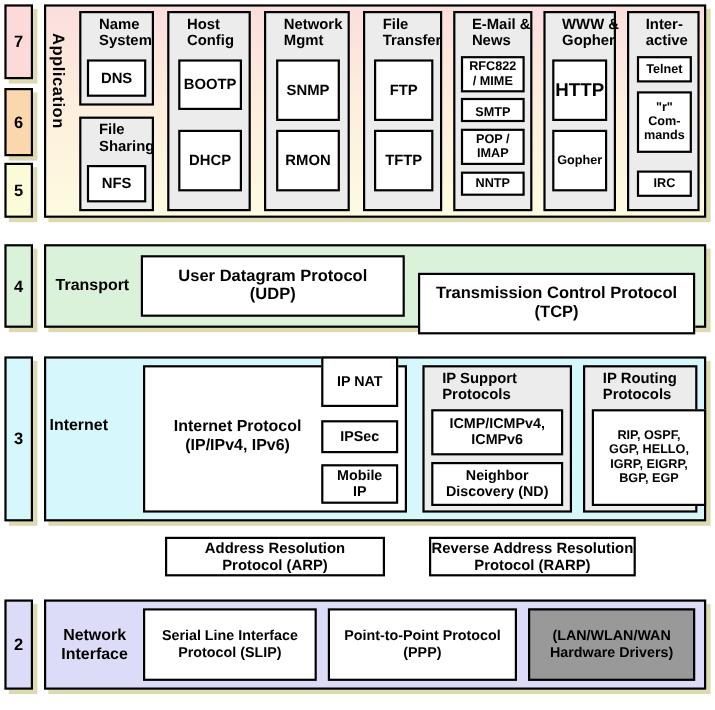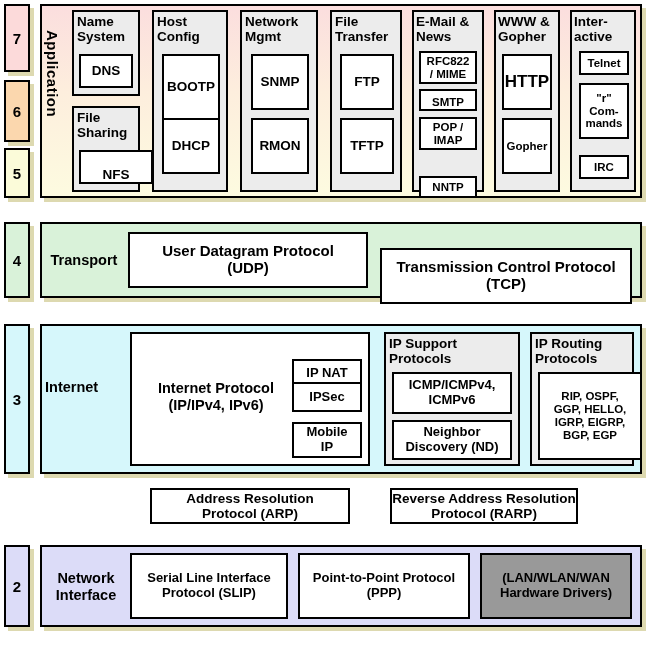--- a/index.html
+++ b/index.html
@@ -69,20 +69,21 @@
     background:#ececec;
     border:2px solid #000;
     box-sizing:border-box;
     z-index:3;
   }
   .gtitle{
     position:absolute;
     font-weight:bold;font-size:13.5px;
     line-height:1.12;
     z-index:4;
+    margin-left:13px;
   }
   .wbox{            
     position:absolute;
     background:#ffffff;
     border:2px solid #000;
     box-sizing:border-box;
     display:flex;align-items:center;justify-content:center;
     text-align:center;
     font-weight:bold;
     line-height:1.12;
@@ -122,27 +123,27 @@
   <div class="vlabel" style="left:44px;top:30px;">Application</div>
 
   <div class="gbox" style="left:72px;top:10px;width:68px;height:86px;"></div>
   <div class="gtitle" style="left:77px;top:14px;width:62px;">Name<br>System</div>
   <div class="wbox" style="left:79px;top:54px;width:54px;height:34px;font-size:13.5px;">
     <span>DNS</span>
   </div>
 
   <div class="gbox" style="left:72px;top:106px;width:68px;height:86px;"></div>
   <div class="gtitle" style="left:77px;top:110px;width:62px;">File<br>Sharing</div>
-  <div class="wbox" style="left:79px;top:150px;width:74px;height:34px;font-size:13.5px;align-items:flex-end;">
+  <div class="wbox" style="left:79px;top:150px;width:54px;height:34px;font-size:13.5px;">
     <span>NFS</span>
   </div>
 
   <div class="gbox" style="left:152px;top:10px;width:76px;height:182px;"></div>
   <div class="gtitle" style="left:157px;top:14px;width:72px;">Host<br>Config</div>
-  <div class="wbox" style="left:162px;top:54px;width:58px;height:66px;font-size:13.5px;">
+  <div class="wbox" style="left:162px;top:54px;width:58px;height:46px;font-size:13.5px;">
     <span>BOOTP</span>
   </div>
   <div class="wbox" style="left:162px;top:118px;width:58px;height:56px;font-size:13.5px;">
     <span>DHCP</span>
   </div>
 
   <div class="gbox" style="left:240px;top:10px;width:78px;height:182px;"></div>
   <div class="gtitle" style="left:245px;top:14px;width:74px;">Network<br>Mgmt</div>
   <div class="wbox" style="left:251px;top:54px;width:58px;height:56px;font-size:13.5px;">
     <span>SNMP</span>
@@ -164,21 +165,21 @@
   <div class="gtitle" style="left:416px;top:14px;width:70px;">E-Mail &amp;<br>News</div>
   <div class="wbox" style="left:419px;top:51px;width:58px;height:33px;font-size:11.5px;">
     <span>RFC822<br>/ MIME</span>
   </div>
   <div class="wbox" style="left:419px;top:89px;width:58px;height:22px;font-size:11.5px;align-items:flex-end;">
     <span>SMTP</span>
   </div>
   <div class="wbox" style="left:419px;top:117px;width:58px;height:33px;font-size:11.5px;">
     <span>POP /<br>IMAP</span>
   </div>
-  <div class="wbox" style="left:419px;top:156px;width:58px;height:22px;font-size:11.5px;margin-top:20px;">
+  <div class="wbox" style="left:419px;top:156px;width:58px;height:22px;font-size:11.5px;">
     <span>NNTP</span>
   </div>
 
   <div class="gbox" style="left:494px;top:10px;width:66px;height:182px;"></div>
   <div class="gtitle" style="left:498px;top:14px;width:64px;">WWW &amp;<br>Gopher</div>
   <div class="wbox" style="left:502px;top:54px;width:50px;height:56px;font-size:17px;">
     <span>HTTP</span>
   </div>
   <div class="wbox" style="left:502px;top:118px;width:50px;height:56px;font-size:11.5px;">
     <span>Gopher</span>
@@ -206,21 +207,21 @@
   </div>
 
   <div class="band" style="left:40px;top:324px;width:602px;height:150px;background:#d6f7fb;"></div>
   <div class="bandlabel" style="left:45px;top:379px;width:78px;">Internet</div>
 
   <div class="wbox" style="left:130px;top:332px;width:240px;height:134px;display:block;"></div>
   <div style="position:absolute;left:136px;top:380px;width:160px;text-align:center;
               font-weight:bold;font-size:14.5px;line-height:1.15;z-index:5;">
     Internet Protocol<br>(IP/IPv4, IPv6)
   </div>
-  <div class="wbox" style="left:292px;top:359px;width:70px;height:28px;font-size:13px;z-index:5;text-align:center;">
+  <div class="wbox" style="left:292px;top:324px;width:70px;height:46px;font-size:13px;z-index:5;text-align:center;">
     <span>IP NAT</span>
   </div>
   <div class="wbox" style="left:292px;top:382px;width:70px;height:30px;font-size:13px;z-index:5;">
     <span>IPSec</span>
   </div>
   <div class="wbox" style="left:292px;top:422px;width:70px;height:36px;font-size:13px;z-index:5;">
     <span>Mobile<br>IP</span>
   </div>
 
   <div class="gbox" style="left:384px;top:332px;width:136px;height:134px;"></div>

